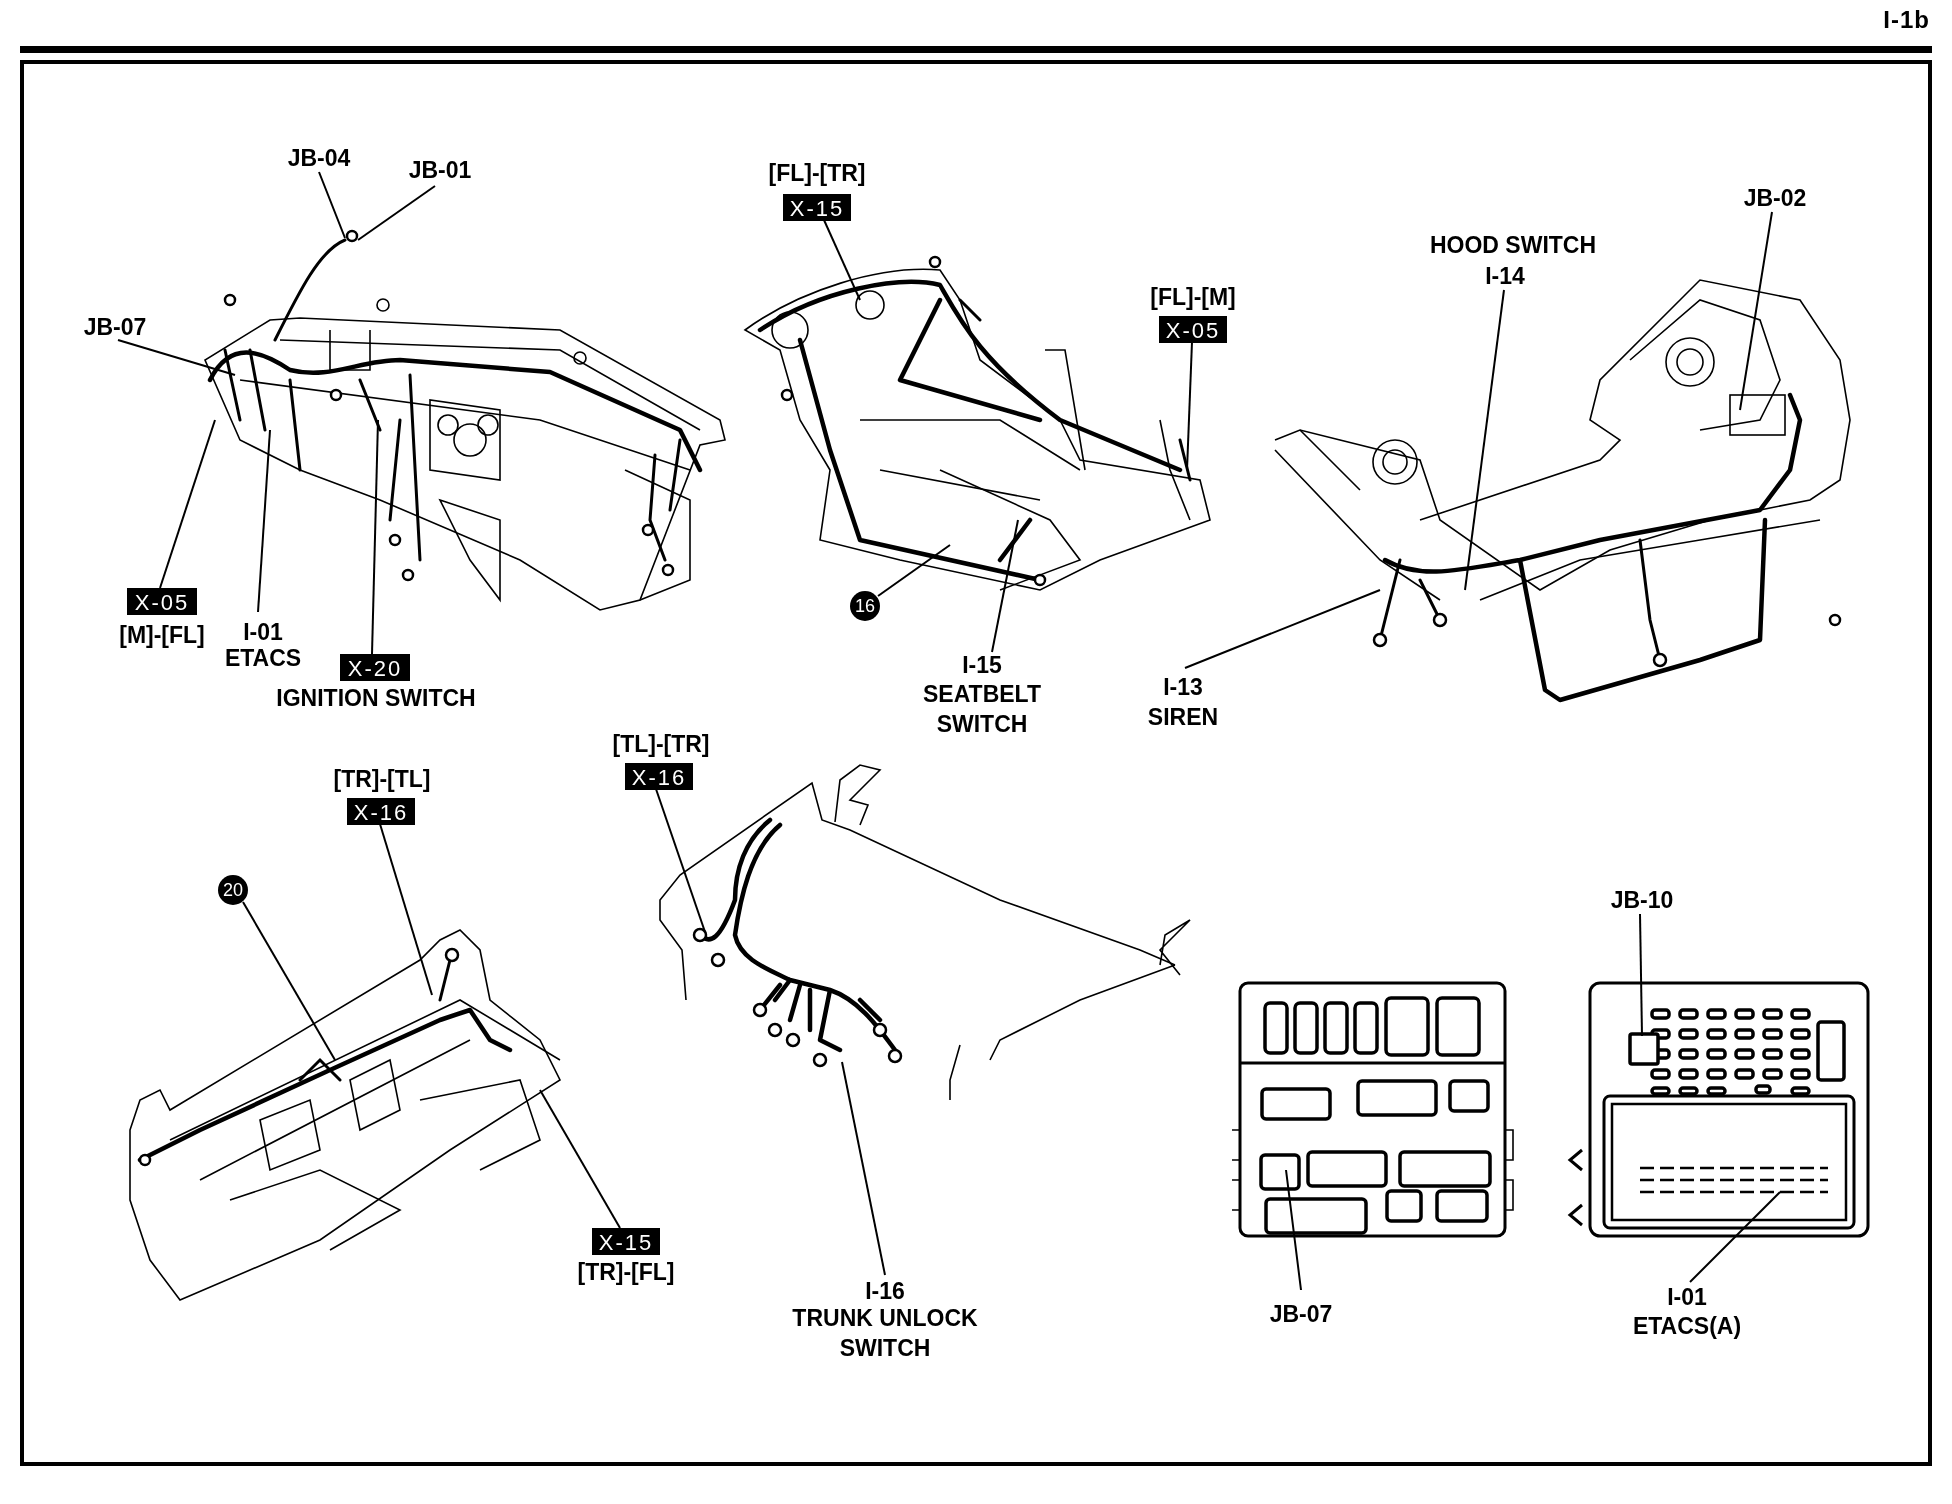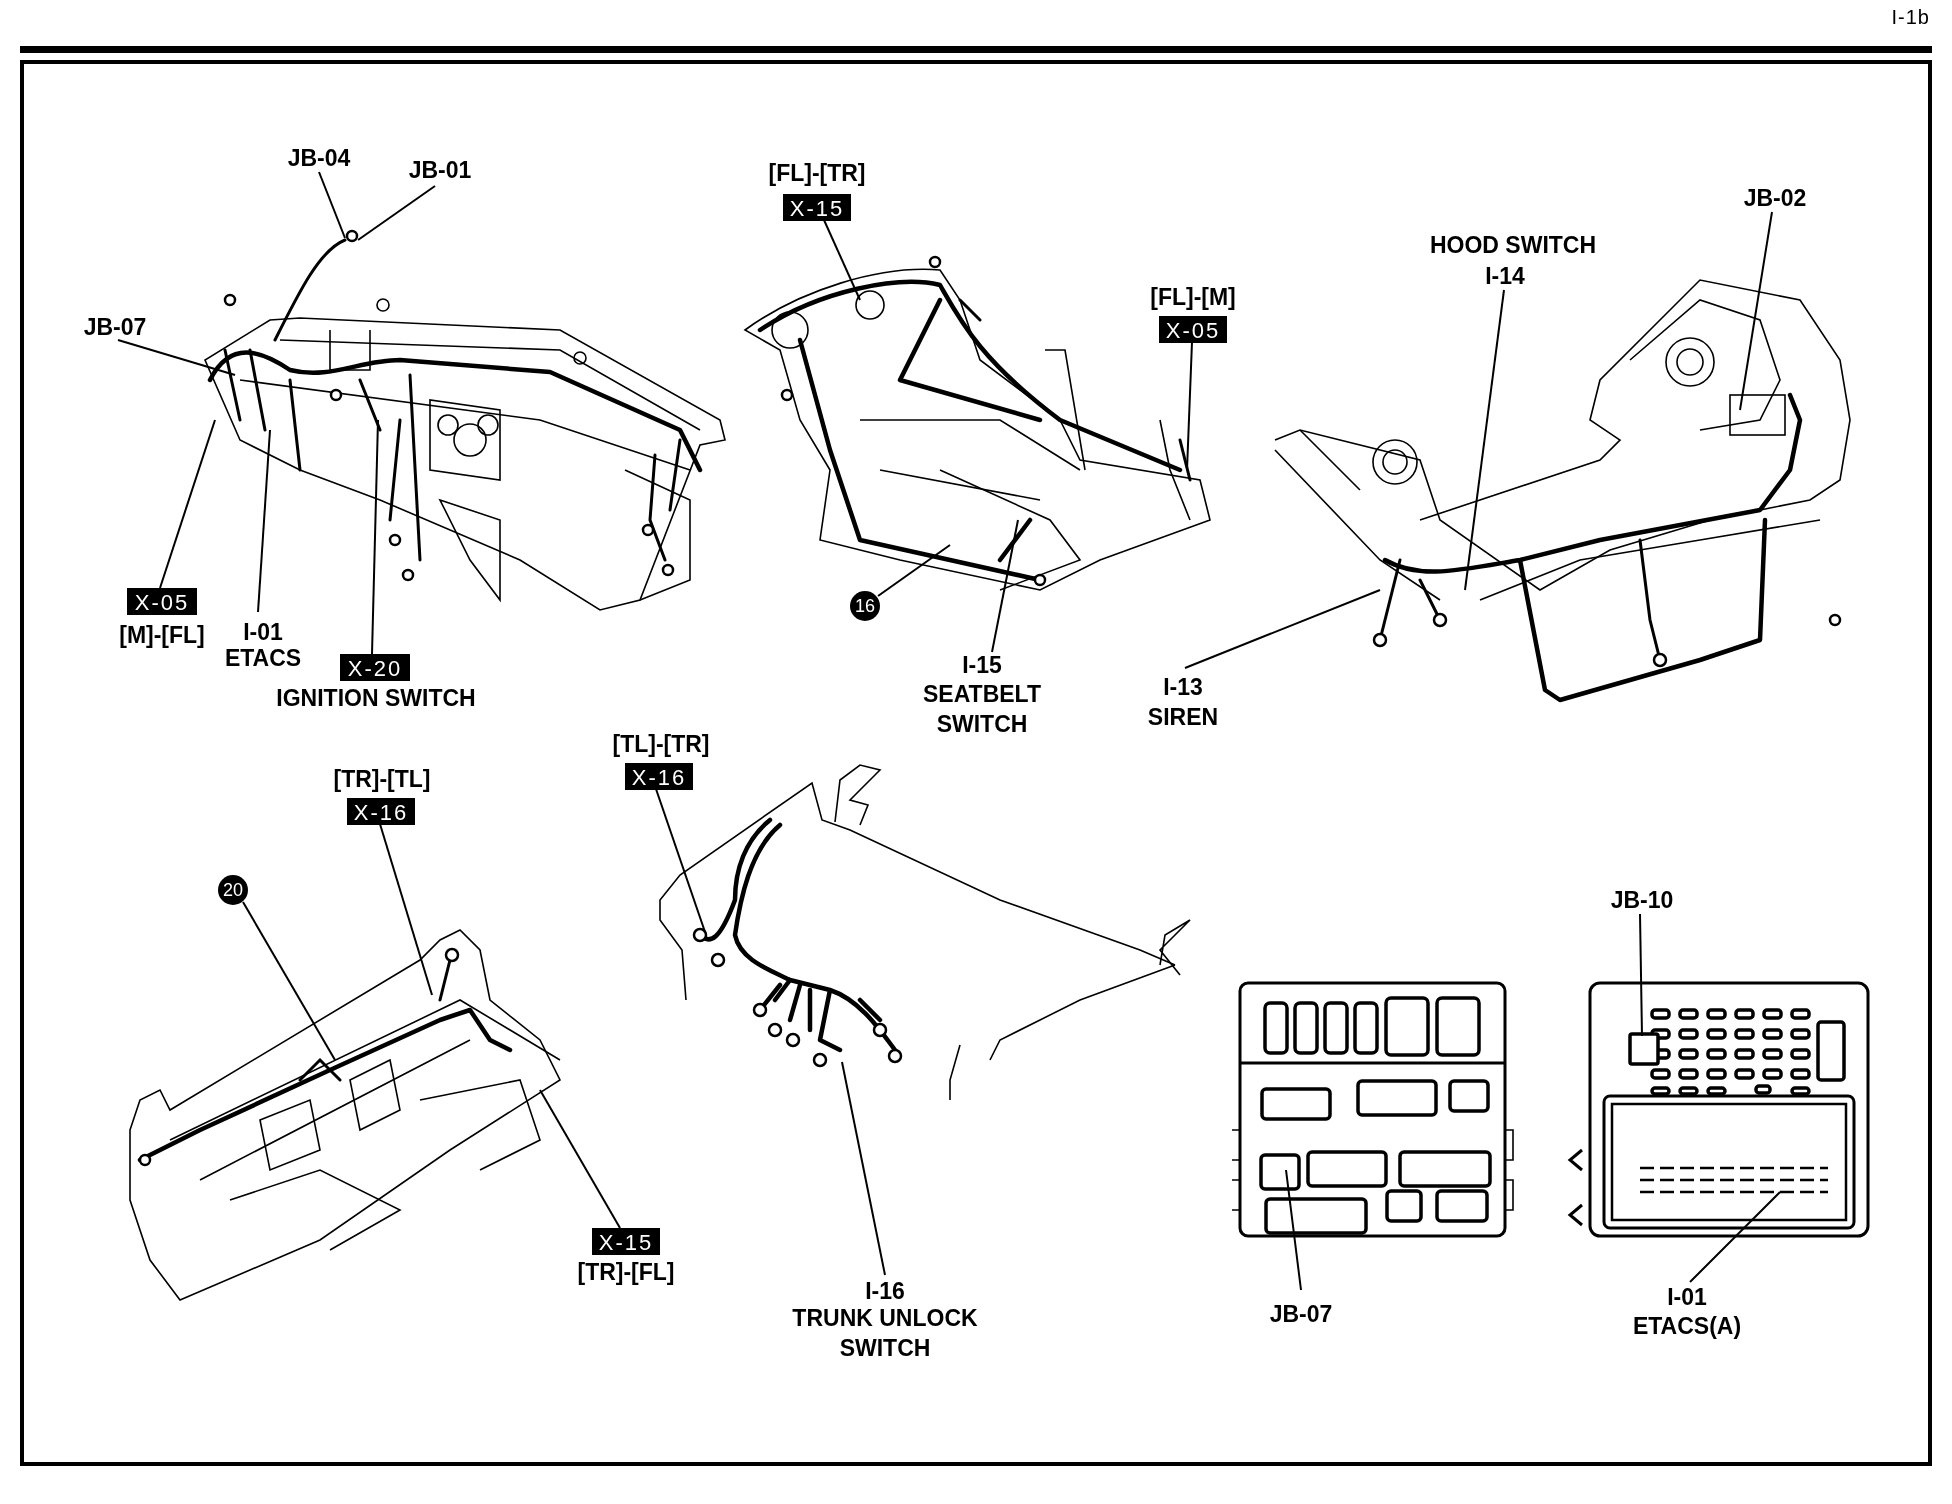--- a/index.html
+++ b/index.html
@@ -1,18 +1,18 @@
 <!DOCTYPE html>
 <html><head>
 <meta charset="utf-8">
 <style>
   html, body { margin: 0; padding: 0; background: #ffffff; }
   body { width: 1952px; height: 1504px; position: relative; overflow: hidden;
          font-family: "Liberation Sans", "DejaVu Sans", sans-serif; color: #000; }
-  #page-id { position: absolute; right: 22px; top: 6px; font-size: 20px; font-weight: normal; letter-spacing: 1px; }
+  #page-id { position: absolute; right: 22px; top: 6px; font-size: 24px; font-weight: bold; letter-spacing: 1px; }
   #header-rule { position: absolute; left: 20px; right: 20px; top: 46px; height: 7px; background: #000; }
   #frame { position: absolute; left: 20px; top: 60px; width: 1904px; height: 1398px; border: 4px solid #000; box-sizing: content-box; }
   svg#drawing { position: absolute; left: 0; top: 0; }
   .lbl { font-family: "Liberation Sans", sans-serif; font-size: 23px; font-weight: bold; fill: #000; text-anchor: middle; }
   .badge-text { font-family: "Liberation Sans", sans-serif; font-size: 22px; fill: #fff; text-anchor: middle; letter-spacing: 2px; }
   .badge-bg { fill: #000; }
   .circ-text { font-family: "Liberation Sans", sans-serif; font-size: 18px; fill: #fff; text-anchor: middle; }
   .leader { stroke: #000; stroke-width: 2; fill: none; }
   .thin { stroke: #000; stroke-width: 1.6; fill: none; }
   .wire { stroke: #000; stroke-width: 4.5; fill: none; stroke-linecap: round; stroke-linejoin: round; }

